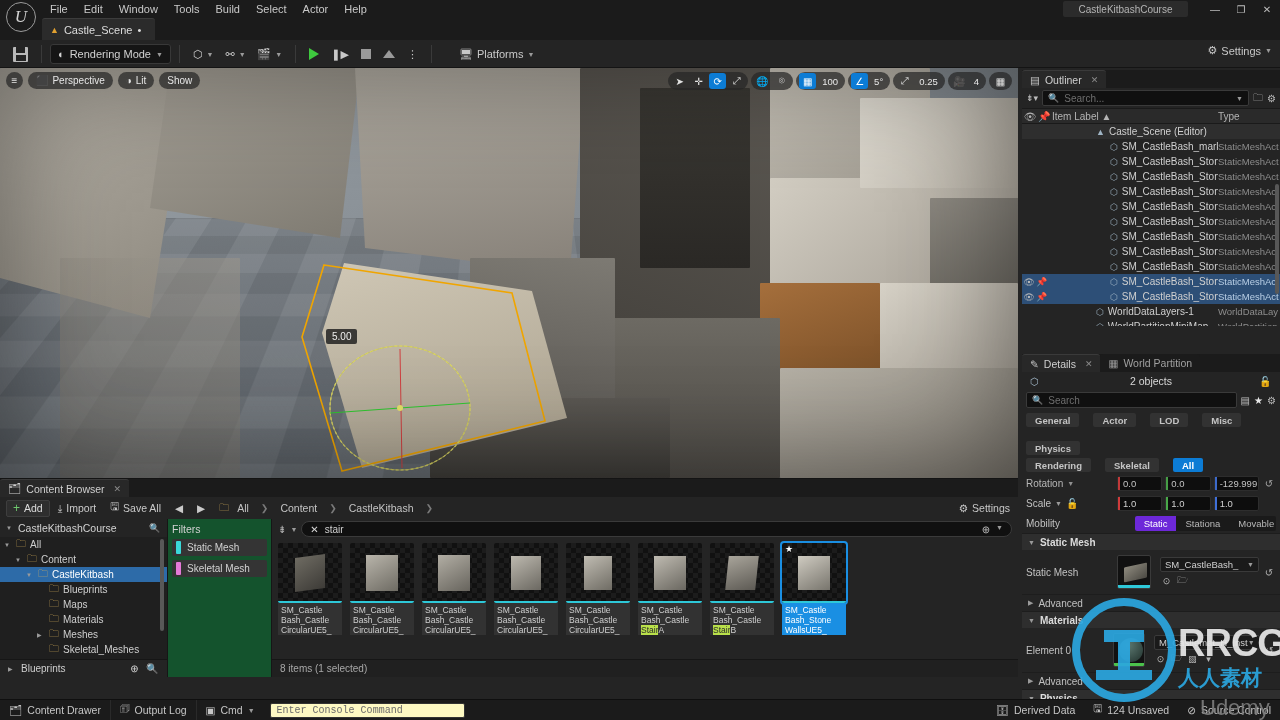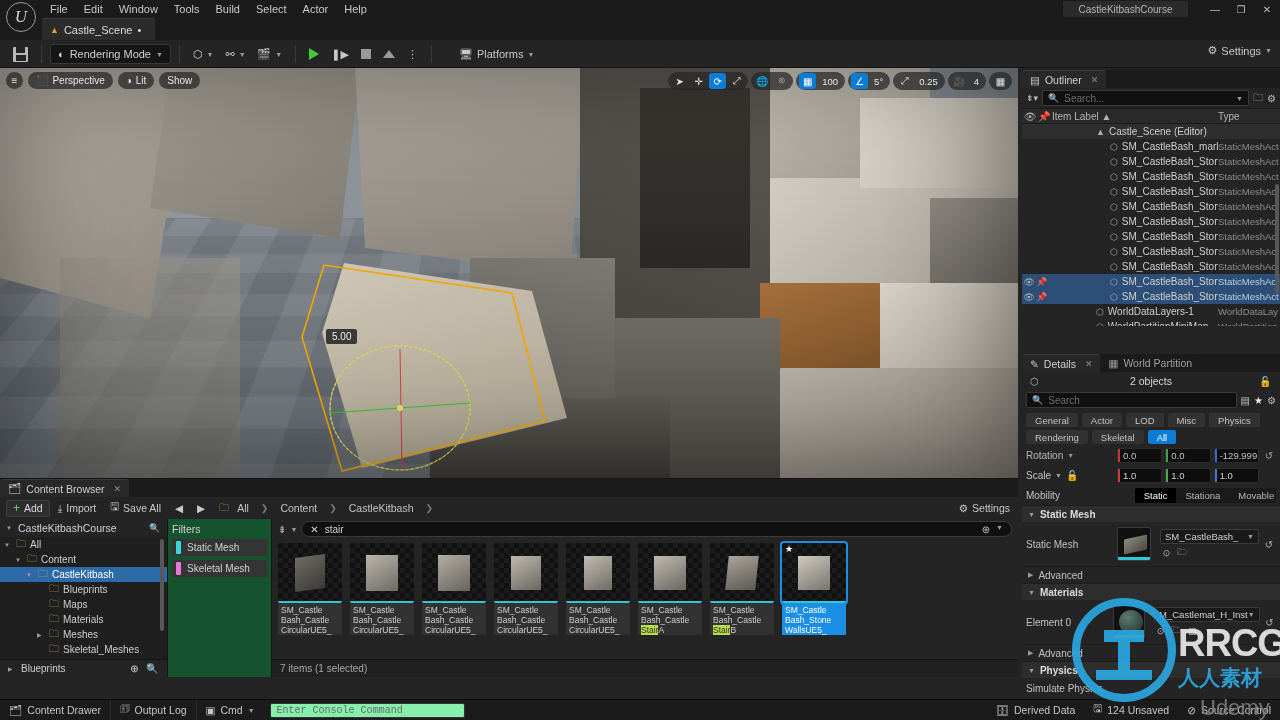--- a/index.html
+++ b/index.html
@@ -100,33 +100,33 @@
   .trow .type { width:62px; color:#8d8d8d; font-size:9.5px; white-space:nowrap; overflow:hidden;}
   .trow.sel .type { color:#b9cfe6; }
   .mesh-ico { color:#9fb4c4; font-size:9px; }
   .status-bar-o { height:16px; background:#202020; border-top:1px solid #161616; display:flex; align-items:center;
                   padding-left:8px; font-size:10px; color:#a8a8a8;}
   .vscroll { position:absolute; right:1px; top:0; width:4px; background:#585858; border-radius:2px; }
 
   
   .details { position:absolute; left:1022px; top:354px; width:258px; height:345px; background:#242424; overflow:hidden;}
   .dobj-row { height:18px; display:flex; align-items:center; justify-content:center; position:relative; font-size:10.5px; color:#d8d8d8;}
-  .dtabs { display:flex; flex-wrap:wrap; gap:4px; padding:3px 4px; }
+  .dtabs { display:flex; flex-wrap:wrap; gap:14px; padding:3px 4px;font-weight:bold; }
   .dtab { height:14px; padding:0 9px; background:#323232; border-radius:2px; font-size:9.5px; color:#c4c4c4;
           display:flex; align-items:center;}
   .dtab.on { background:#0c7cd5; color:#fff; }
   .prow { height:20px; display:flex; align-items:center; gap:3px; padding:0 4px; }
   .plabel { width:88px; font-size:10px; color:#c2c2c2; display:flex; align-items:center; gap:4px;}
   .num { flex:1; height:15px; background:#0d0d0d; border:1px solid #2e2e2e; border-radius:2px;
          font-size:9.5px; color:#d0d0d0; display:flex; align-items:center; padding-left:5px; position:relative;}
   .num:before { content:""; position:absolute; left:0; top:0; bottom:0; width:2px; }
   .num.x:before { background:#cf3b3b; } .num.y:before { background:#49a849; } .num.z:before { background:#3f6fd8; }
   .seg { display:flex; background:#1a1a1a; border-radius:2px; overflow:hidden;}
   .seg div { padding:0 9px; height:15px; line-height:15px; font-size:9.5px; color:#b8b8b8;}
-  .seg div.on { background:#000000; color:#fff; }
+  .seg div.on { background:#6d28d9; color:#fff; }
   .sect { height:17px; background:#2e2e2e; display:flex; align-items:center; gap:5px; padding-left:6px;
           font-size:10px; color:#dcdcdc; font-weight:bold; border-top:1px solid #1d1d1d;}
   .sect.sub { background:#242424; font-weight:normal; color:#c0c0c0;}
   .thumb { width:34px; height:34px; background:#111; border:1px solid #3a3a3a; border-radius:2px; position:relative; overflow:hidden;}
   .thumb .bar { position:absolute; bottom:0; left:0; right:0; height:3px; background:#2ec8d8; }
   .asset-dd { height:15px; background:#1a1a1a; border:1px solid #3a3a3a; border-radius:2px;
               display:flex; align-items:center; justify-content:space-between; padding:0 4px; font-size:9.5px; color:#cfcfcf;}
   .mini-ic { width:13px;height:13px;display:flex;align-items:center;justify-content:center;color:#b6b6b6;font-size:9px;}
 
   
@@ -166,21 +166,21 @@
   .hl { background:#b9e04a; color:#2a2a2a; }
   .cb-status { position:absolute; left:0; bottom:0; width:100%; height:18px; background:#202020;
                border-top:1px solid #161616; display:flex; align-items:center; padding-left:8px;
                font-size:10px; color:#a8a8a8;}
 
   
   .statusbar { position:absolute; left:0; bottom:0; width:1280px; height:21px; background:#1b1b1b;
                border-top:1px solid #0f0f0f; display:flex; align-items:center; }
   .sbtn { height:21px; display:flex; align-items:center; gap:5px; padding:0 9px; font-size:10.5px; color:#c6c6c6;
           border-right:1px solid #2a2a2a;}
-  .console { margin-left:6px; width:195px; height:15px; background:#86efac; border:1px solid #333;
+  .console { margin-left:6px; width:195px; height:15px; background:#fef9c3; border:1px solid #333;
              border-radius:2px; font-size:10px; color:#6a6a6a; display:flex; align-items:center; padding-left:6px;
              font-family:"Liberation Mono", monospace;}
   .sright { margin-left:auto; display:flex; align-items:center; }
 
   
   .wm { position:absolute; left:1060px; top:600px; width:220px; height:120px; pointer-events:none; z-index:40;
         opacity:.92;}
   .wm-rrcg { position:absolute; left:118px; top:22px; font-size:38px; font-weight:bold; color:#e9e9e9;
              font-family:"Liberation Sans", sans-serif; letter-spacing:-1px;}
   .wm-cn { position:absolute; left:118px; top:64px; font-size:21px; color:#2ba7e0; font-weight:bold;}
@@ -854,21 +854,21 @@
             </div>
             <div class="card sel">
               <div class="img">
                 <div style="width:32px;height:34px;background:linear-gradient(150deg,#cfcbc1,#78756d);"></div>
                 <span style="position:absolute;left:3px;top:1px;color:#fff;font-size:9px;">★</span>
                 <div class="bar"></div>
               </div>
               <div class="cap">SM_Castle<br>Bash_Stone<br>WallsUE5_</div>
             </div>
           </div>
-        <div class="cb-status">7 items (1 selected)</div>
+        <div class="cb-status">8 items (1 selected)</div>
       </div>
     </div>
   </div>
 
   <div class="statusbar">
     <div class="sbtn">
       <span>🗂</span>
       <span>Content Drawer</span>
     </div>
     <div class="sbtn">

